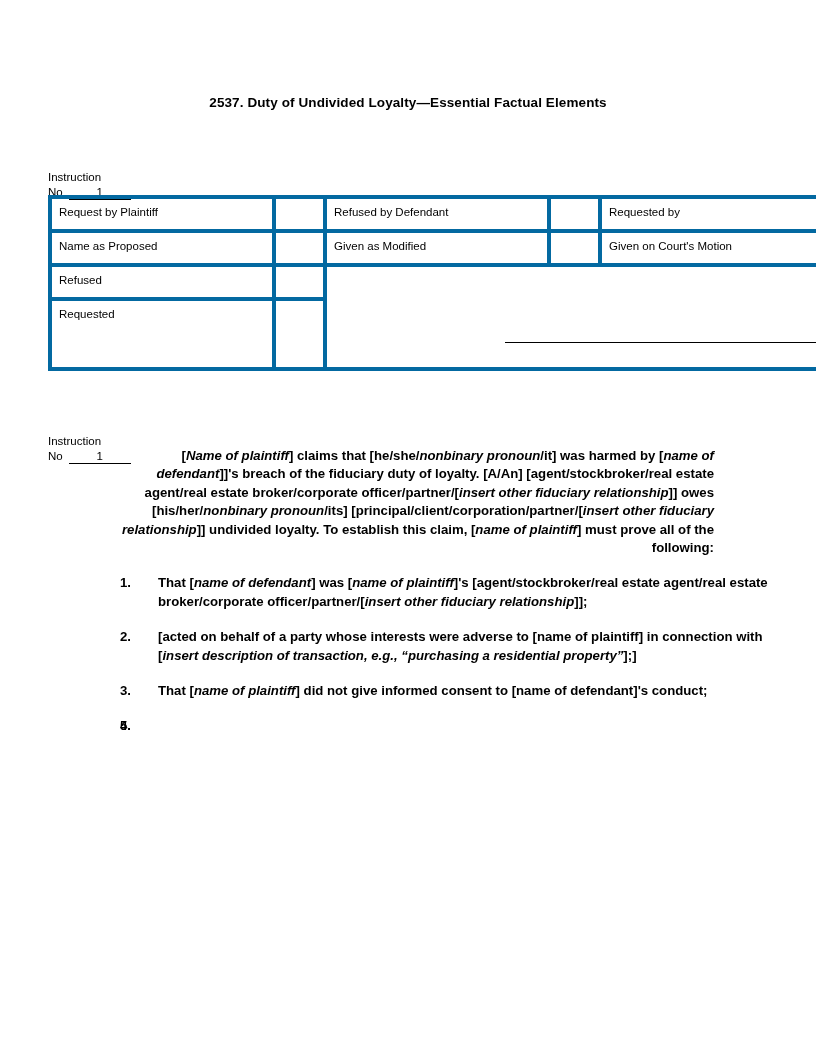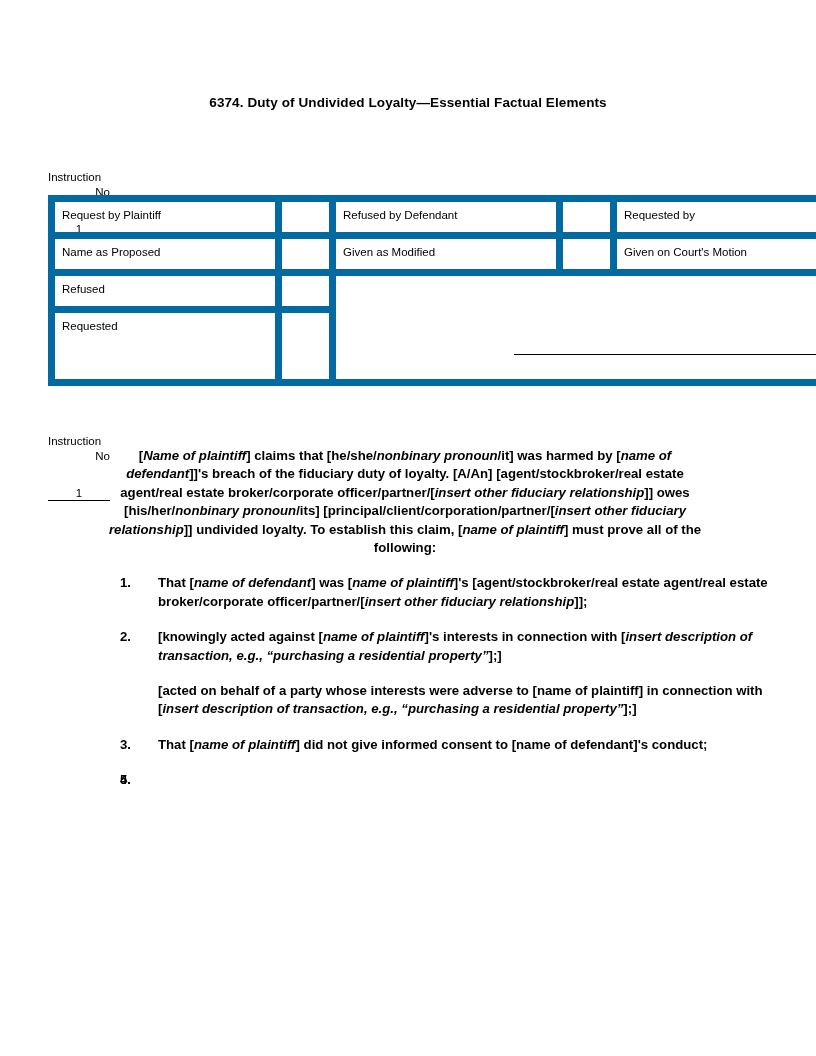--- a/index.html
+++ b/index.html
@@ -37,22 +37,21 @@
   
   .instr-block {
     position: absolute;
     font-size: 11.5px;
     line-height: 15px;
   }
   .instr-block .lbl-line1 { display: block; margin-top: 32px; }
   .instr-row {
     display: flex;
     align-items: flex-end;
-    gap: 22px;
-    flex-direction: column;
+    gap: 6px;
   }
   .instr-no-label { display: inline-block; }
   .instr-blank {
     display: inline-block;
     width: 62px;
     border-bottom: 1px solid #000;
     text-align: center;
     font-size: 11.5px;
     line-height: 14px;
     padding-bottom: 0px;
@@ -62,21 +61,21 @@
   .form-table {
     position: absolute;
     left: 48px;
     top: 195px;
     width: 720px;
     border-collapse: collapse;
     table-layout: fixed;
     font-size: 11.5px;
   }
   .form-table td {
-    border: 7px solid #0369a1;
+    border: 4px solid #0369a1;
     padding: 7px 6px 7px 7px;
     vertical-align: top;
     height: 16px;
   }
   .chk { width: 34px; }
   .judge-cell {
     position: relative;
     height: 76px;
     border: 1px solid #000;
   }
@@ -101,21 +100,21 @@
     left: 48px;
     top: 447px;
     width: 720px;
   }
   .lead-para {
     margin: 0 0 0 48px;
     width: 618px;
     font-size: 13.2px;
     font-weight: bold;
     line-height: 18.4px;
-    text-align: center;
+    text-align: right;
   }
   .num-list {
     margin: 0;
     padding: 0;
     list-style: none;
   }
   .num-item {
     position: relative;
     margin-top: 17px;
     padding-left: 110px;
@@ -138,21 +137,21 @@
     font-weight: bold;
     line-height: 18.4px;
   }
   i { font-style: italic; }
 </style>
 </head>
 <body>
 
 <div class="page">
 
-  <div class="doc-title">6374. Duty of Undivided Loyalty—Essential Factual Elements</div>
+  <div class="doc-title">2537. Duty of Undivided Loyalty—Essential Factual Elements</div>
 
   <div class="instr-block" style="left:48px; top:138px;">
     <span class="lbl-line1">Instruction</span>
     <span class="instr-row">
       <span class="instr-no-label">No</span>
       <span class="instr-blank">1</span>
     </span>
   </div>
 
   <table class="form-table">
@@ -194,21 +193,20 @@
       <span class="instr-no-label">No</span>
       <span class="instr-blank">1</span>
     </span>
   </div>
 
   <div class="body-wrap">
     <p class="lead-para">[<i>Name of plaintiff</i>] claims that [he/she/<i>nonbinary pronoun</i>/it] was harmed by [<i>name of defendant</i>]]'s breach of the fiduciary duty of loyalty. [A/An] [agent/stockbroker/real estate agent/real estate broker/corporate officer/partner/[<i>insert other fiduciary relationship</i>]] owes [his/her/<i>nonbinary pronoun</i>/its] [principal/client/corporation/partner/[<i>insert other fiduciary relationship</i>]] undivided loyalty. To establish this claim, [<i>name of plaintiff</i>] must prove all of the following:</p>
     <ol class="num-list">
         <li class="num-item"><span class="marker">1.</span><span>That [<i>name of defendant</i>] was [<i>name of plaintiff</i>]'s [agent/stockbroker/real estate agent/real estate broker/corporate officer/partner/[<i>insert other fiduciary relationship</i>]];</span></li>
         <li class="num-item"><span class="marker">2.</span></li>
-        <li class="sub-para">[knowingly acted against [<i>name of plaintiff</i>]'s interests in connection with [<i>insert description of transaction, e.g., “purchasing a residential property”</i>];]</li>
         <li class="sub-para">[acted on behalf of a party whose interests were adverse to [name of plaintiff] in connection with [<i>insert description of transaction, e.g., “purchasing a residential property”</i>];]</li>
         <li class="num-item"><span class="marker">3.</span><span>That [<i>name of plaintiff</i>] did not give informed consent to [name of defendant]'s conduct;</span></li>
         <li class="num-item"><span class="marker">4.</span></li>
         <li class="num-item"><span class="marker">5.</span></li>
       </ol>
   </div>
 
 </div>
 
 </body></html>

